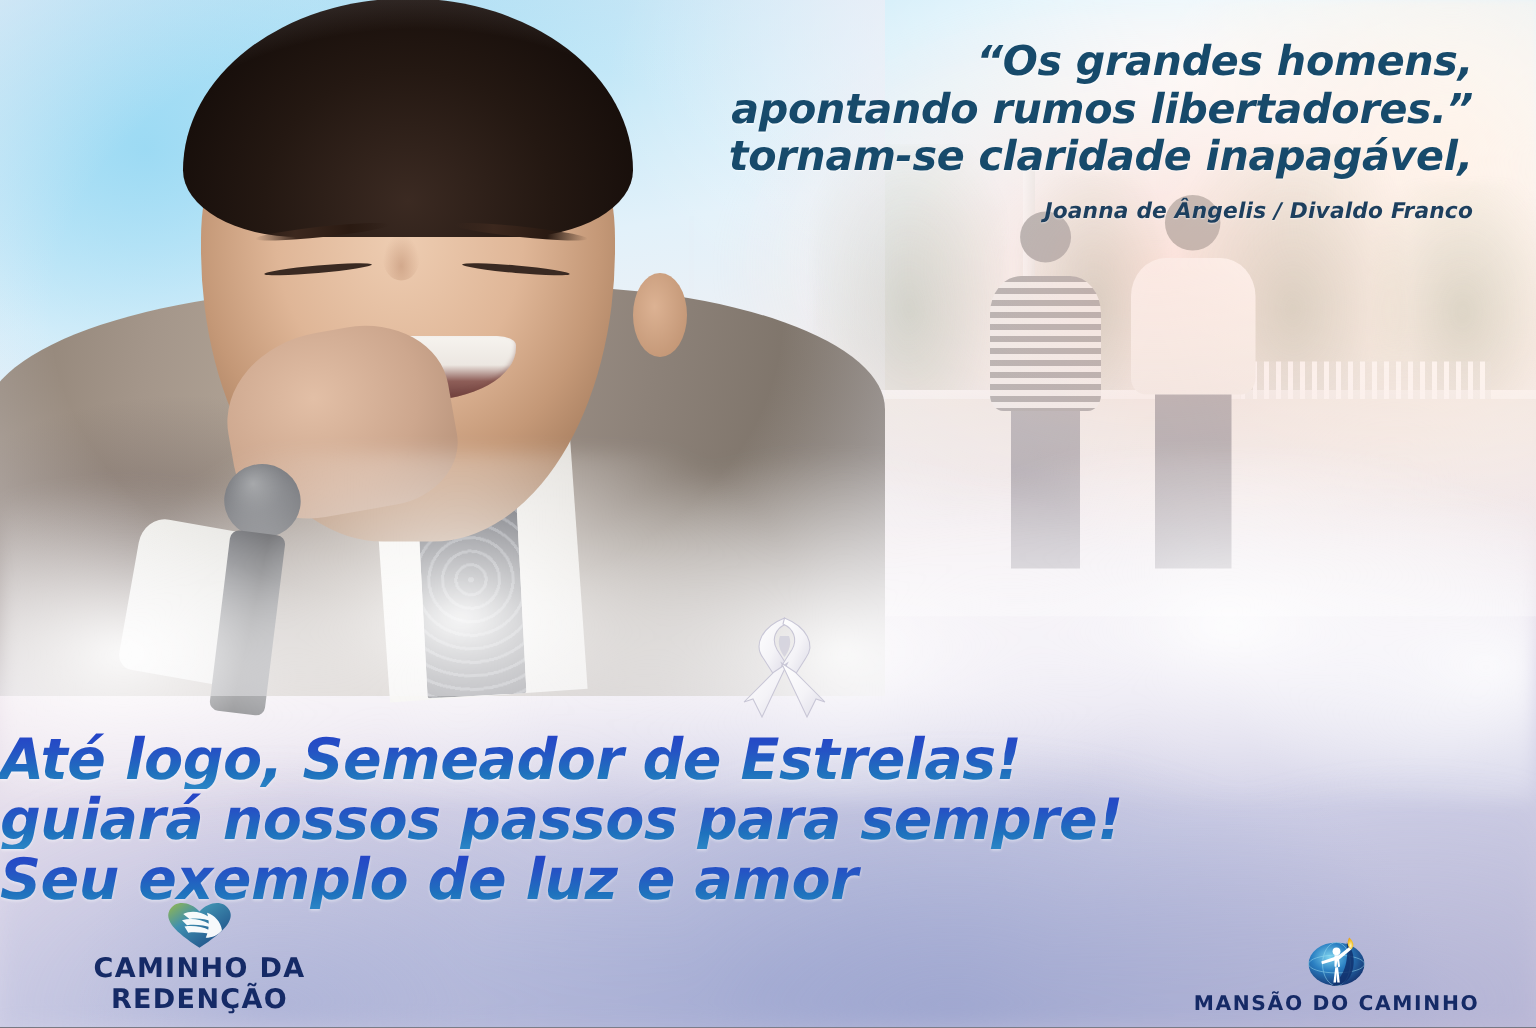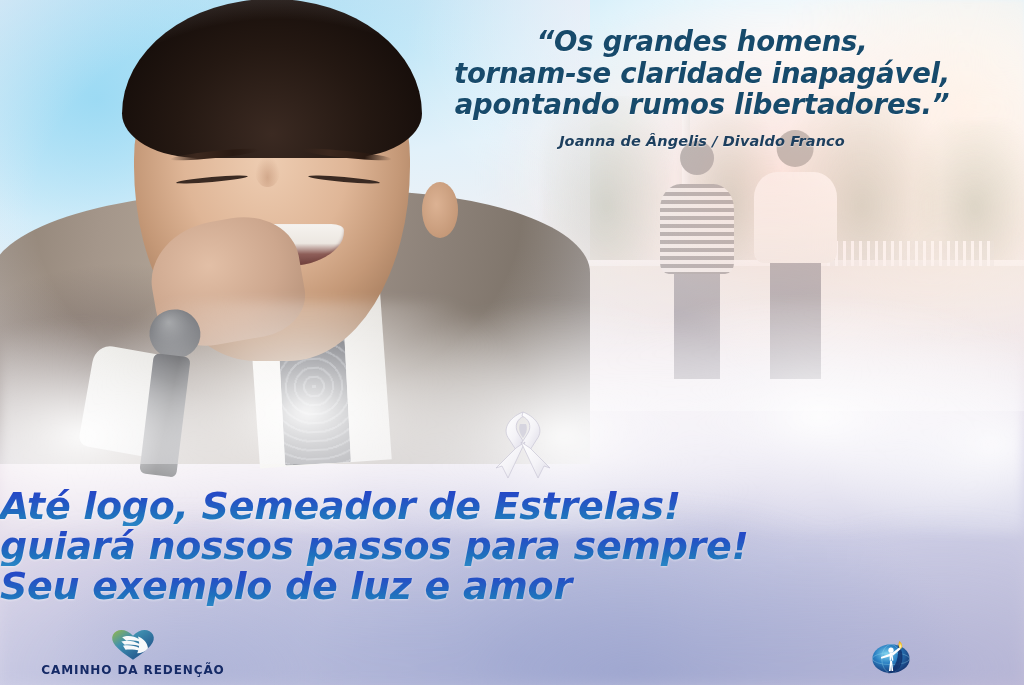--- a/index.html
+++ b/index.html
@@ -229,21 +229,21 @@
       radial-gradient(ellipse 45% 130% at 62% 100%, rgba(136,148,198,0.5) 0%, rgba(136,148,198,0) 72%),
       radial-gradient(ellipse 35% 110% at 92% 92%, rgba(160,166,208,0.4) 0%, rgba(160,166,208,0) 70%);
     filter: blur(7px);
   }
 
   
   .quote {
     position: absolute;
     right: 42px; top: 26px;
     width: 560px;
-    text-align: center;
+    text-align: right;
   }
   .quote-line {
     font-size: 27.5px;
     line-height: 31.5px;
     font-weight: bold;
     font-style: italic;
     letter-spacing: -0.2px;
     color: #174a6b;
     text-shadow: 0 1px 1px rgba(255,255,255,0.55);
     white-space: nowrap;
@@ -293,21 +293,21 @@
     color: #1b2b6b;
   }
   .logo-left  { left: 8px;  width: 250px; }
   .logo-right { right: 8px; width: 250px; }
   .logo-mark { height: 36px; display: flex; align-items: flex-end; justify-content: center; }
   .logo-text-top {
     font-size: 10.5px; font-weight: bold; letter-spacing: 1.6px;
     color: #2a3a72; margin-top: 2px;
   }
   .logo-text-main {
-    font-size: 12px; font-weight: bold; letter-spacing: 0.9px;
+    font-size: 18px; font-weight: bold; letter-spacing: 0.9px;
     color: #152a66; margin-top: 1px;
   }
   .logo-right .logo-text-main { font-size: 13.5px; letter-spacing: 1.1px; }
 </style>
 </head>
 <body>
 
 <div id="poster">
 
   <div class="bg-base"></div>
@@ -356,22 +356,22 @@
       <div class="body"></div>
     </div>
     <div class="p-soften"></div>
   </div>
 
   <div class="clouds"></div>
   <div class="clouds-low"></div>
 
   <div class="quote">
     <div class="quote-line">“Os grandes homens,</div>
+    <div class="quote-line">apontando rumos libertadores.”</div>
     <div class="quote-line">tornam-se claridade inapagável,</div>
-    <div class="quote-line">apontando rumos libertadores.”</div>
     <div class="quote-attr">Joanna de Ângelis / Divaldo Franco</div>
   </div>
 
   <div class="ribbon-wrap">
     <svg viewBox="0 0 58 76" width="58" height="76" aria-hidden="true">
       <defs>
         <linearGradient id="rg" x1="0" y1="0" x2="1" y2="1">
           <stop offset="0%" stop-color="#ffffff"></stop>
           <stop offset="55%" stop-color="#f4f3f7"></stop>
           <stop offset="100%" stop-color="#dcdae6"></stop>
@@ -440,15 +440,16 @@
           <circle cx="26" cy="13" r="3.1"></circle>
           <path d="M24.4 16 h3.2 l1.2 9 -1.6 0.5 -0.6 -5 -0.6 5 -1.6 -0.5 Z"></path>
           <path d="M25 25.5 h2.2 l1.4 12 -2 0 -0.5 -8 -0.5 8 -2 0 Z"></path>
           <path d="M26.6 17 L36 9.5 l1.6 2 -9.4 8 Z"></path>
           <path d="M25.4 17 L14 21 l0.6 2.2 11.2 -3.4 Z"></path>
         </g>
         <path d="M36 2 C39.5 5 40.5 9 37.5 11.5 C34.5 9.5 34 5.5 36 2 Z" fill="url(#fl)"></path>
       </svg>
     </div>
     <div class="logo-text-top"></div>
+    <div class="logo-text-main">MANSÃO DO CAMINHO</div>
   </div>
 
 </div>
 
 </body></html>

